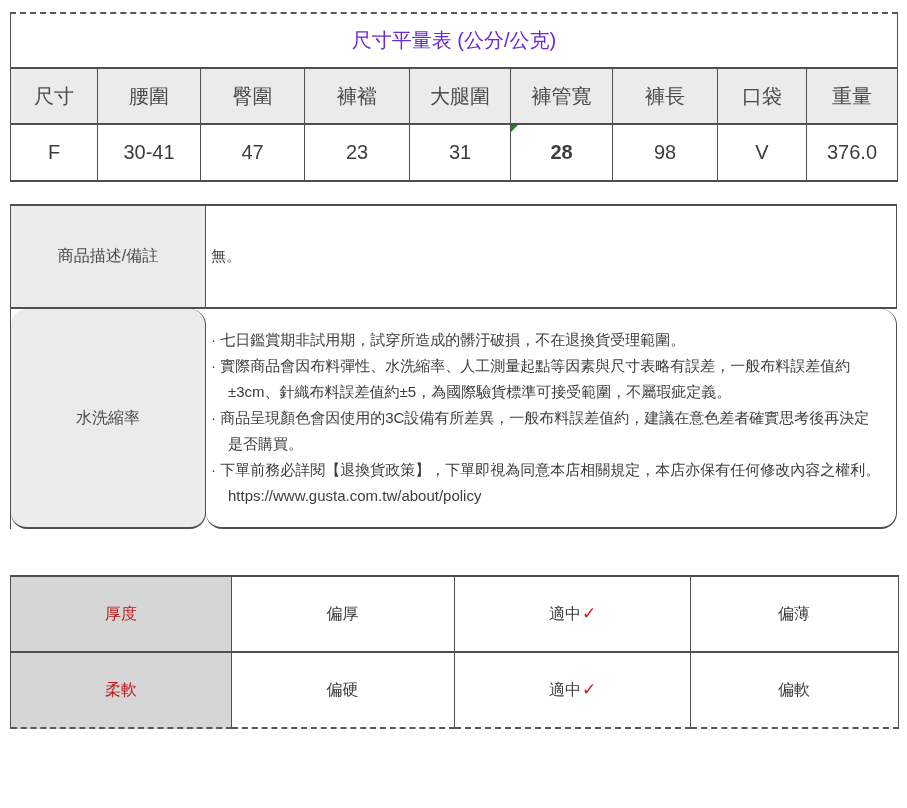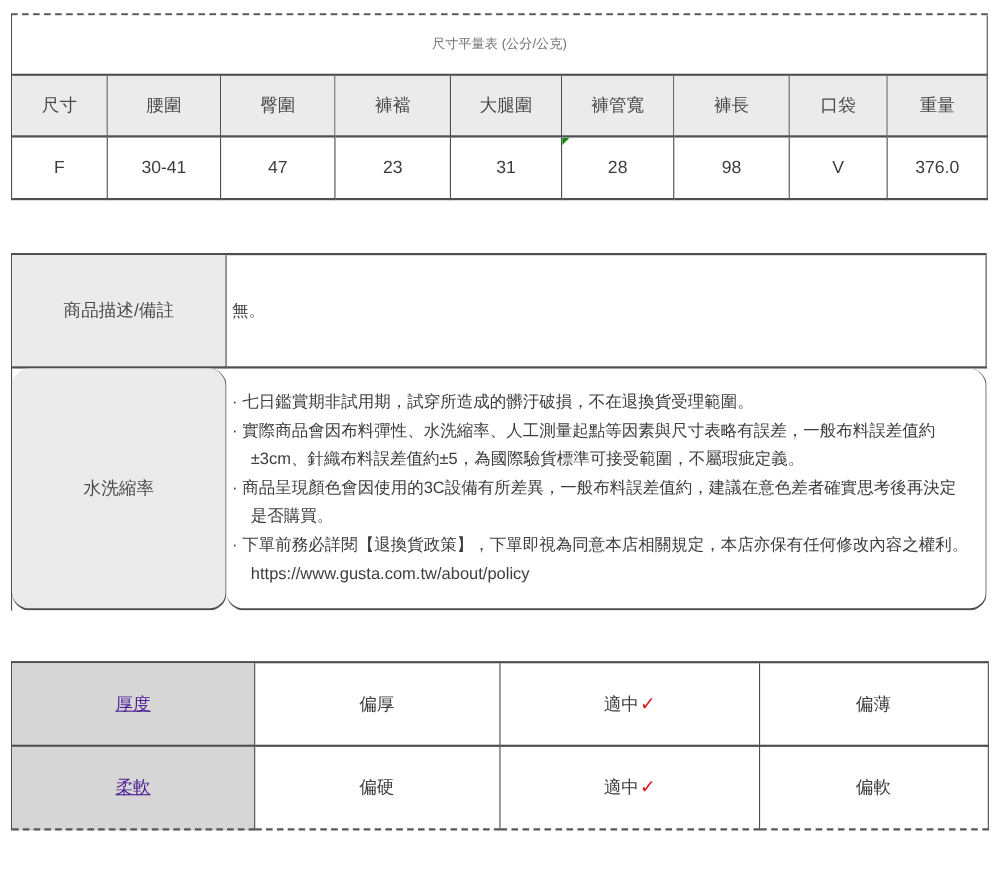--- a/index.html
+++ b/index.html
@@ -8,42 +8,42 @@
     font-family:"Liberation Sans","DejaVu Sans",sans-serif;
     color:#3f3f3f;
   }
   .page{position:relative;width:907px;height:808px;padding-top:12px;box-sizing:border-box;}
 
   table{border-spacing:0;table-layout:fixed;margin-left:10px;}
   td,th{font-weight:normal;vertical-align:middle;overflow:hidden;}
 
   
   .t1{width:887px;border-left:1px solid #4f4f4f;border-top:2px dashed #585858;}
-  .t1 td,.t1 th{border-right:1px solid #4f4f4f;border-bottom:2px solid #4f4f4f;text-align:center;font-size:16px;}
-  .t1 .title-cell{height:51px;background:#ffffff;font-size:12px;color:#737373;}
+  .t1 td,.t1 th{border-right:1px solid #4f4f4f;border-bottom:2px solid #4f4f4f;text-align:center;font-size:20px;}
+  .t1 .title-cell{height:51px;background:#ffffff;font-size:20px;color:#6d28d9;}
   .t1 .head-row th{height:52px;background:#ebebeb;color:#4a4a4a;}
   .t1 .val-row td{height:53px;color:#3d3d3d;}
-  .cell-rel{position:relative;}
+  .cell-rel{position:relative;font-weight:bold;}
   .corner-marker{position:absolute;top:0;left:0;width:7px;height:7px;background:#0f8a10;
     -webkit-clip-path:polygon(0 0,100% 0,0 100%);clip-path:polygon(0 0,100% 0,0 100%);}
 
   
-  .t2{width:887px;margin-top:48px;border-left:1px solid #4f4f4f;border-top:2px solid #4f4f4f;}
+  .t2{width:887px;margin-top:22px;border-left:1px solid #4f4f4f;border-top:2px solid #4f4f4f;}
   .t2 td{border-right:1px solid #4f4f4f;border-bottom:2px solid #4f4f4f;}
   .t2 .label-cell{width:192px;background:#ebebeb;text-align:center;font-size:16px;color:#4a4a4a;}
   .t2 .content-cell{text-align:left;font-size:15px;padding:6px 14px 6px 5px;color:#3d3d3d;}
   .t2 .row-desc td{height:89px;}
   .t2 .row-notes td{height:206px;border-radius:16px;}
   .note{line-height:26px;padding-left:17px;text-indent:-17px;}
 
   
   .t3{width:888px;margin-top:46px;border-left:1px solid #4f4f4f;border-top:2px solid #4f4f4f;}
   .t3 td{border-right:1px solid #4f4f4f;border-bottom:2px solid #4f4f4f;text-align:center;font-size:16px;height:72px;}
   .t3 tr:last-child td{border-bottom:2px dashed #585858;}
-  .t3 .attr-label{background:#d6d6d6;color:#4c1d95;text-decoration:underline;}
+  .t3 .attr-label{background:#d6d6d6;color:#b91c1c;}
   .t3 .opt{color:#3d3d3d;text-align:center;}
   .check{color:#d61414;font-weight:bold;font-size:17px;margin-left:1px;}
 </style>
 </head>
 <body>
 
 <div class="page">
 
   <table class="t1">
     <colgroup>

